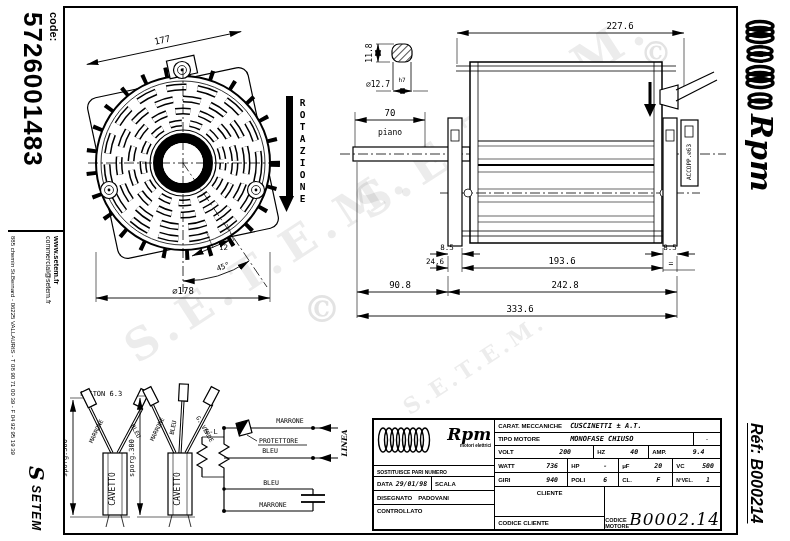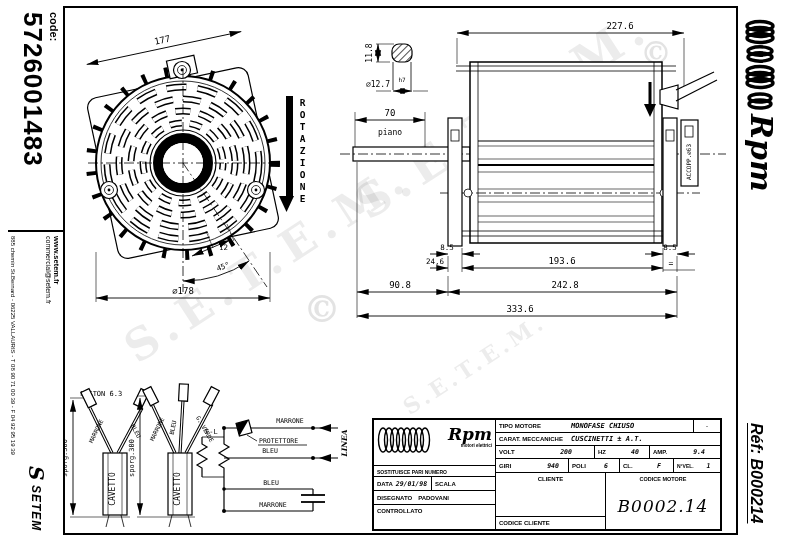--- a/index.html
+++ b/index.html
@@ -87,21 +87,21 @@
   .r1{height:13px;}.r2{height:13px;}.r3{height:13px;}.r4{height:14px;}.r5{height:14px;}
   .cell{display:flex;align-items:center;height:100%;box-sizing:border-box;padding-left:3px;}
   .cb{border-left:1px solid #000;}
   .cc{justify-content:center;padding-left:0;}
   .dash-cell{width:27px;border-left:1.5px solid #000;justify-content:center;padding-left:0;font-weight:bold;}
   .r6{flex:1;display:flex;}
   .cliente-zone{width:110px;border-right:1px solid #000;position:relative;box-sizing:border-box;}
   .cliente-lbl{text-align:center;font:bold 6px "Liberation Sans",sans-serif;margin-top:3px;}
   .codcli{position:absolute;bottom:0;left:0;right:0;height:13px;border-top:1px solid #000;
           font:bold 6px "Liberation Sans",sans-serif;padding:3px 0 0 3px;box-sizing:border-box;}
-  .motor-zone{flex:1;display:flex;flex-direction:column;align-items:center;}
+  .motor-zone{flex:1;display:flex;flex-direction:row;align-items:flex-end;}
   .cm-lbl{font:bold 5.5px "Liberation Sans",sans-serif;margin-top:3px;}
   .bigcode{flex:1;display:flex;align-items:center;font:italic 17px "DejaVu Serif",serif;letter-spacing:1px;}
 </style>
 </head>
 <body>
 
 <div class="page">
   <div class="frame"></div>
 
   <div class="wm wm1"><span>S.E.T.E.M.</span></div>
@@ -471,36 +471,46 @@
         <span class="cdiv"></span>
         <span class="pl">SCALA</span>
       </div>
       <div class="tb-row">
         <span class="pl">DISEGNATO</span>
         <span class="pl" style="padding-left:6px">PADOVANI</span>
       </div>
       <div class="tb-ctrl">CONTROLLATO</div>
     </div>
     <div class="tb-right">
+      <div class="rr r2">
+        <span class="cell" style="width:72px">CARAT. MECCANICHE</span>
+        <span class="cell iv" style="flex:1;font-size:7px">CUSCINETTI ± A.T.</span>
+      </div>
       <div class="rr r1">
         <span class="cell" style="width:72px">TIPO MOTORE</span>
         <span class="cell iv" style="flex:1;font-size:7px">MONOFASE CHIUSO</span>
         <span class="cell dash-cell">-</span>
-      </div>
-      <div class="rr r2">
-        <span class="cell" style="width:72px">CARAT. MECCANICHE</span>
-        <span class="cell iv" style="flex:1;font-size:7px">CUSCINETTI ± A.T.</span>
       </div>
       <div class="rr r3">
         <span class="cell" style="width:42px">VOLT</span>
         <span class="cell cc iv" style="width:56px">200</span>
         <span class="cell cb" style="width:27px">HZ</span>
         <span class="cell cc iv" style="width:28px">40</span>
         <span class="cell cb" style="width:29px">AMP.</span>
         <span class="cell cc iv" style="flex:1">9.4</span>
+      </div>
+      <div class="rr r4">
+        <span class="cell" style="width:42px">WATT</span>
+        <span class="cell cc iv" style="width:30px">736</span>
+        <span class="cell cb" style="width:25px">HP</span>
+        <span class="cell cc iv" style="width:26px">-</span>
+        <span class="cell cb" style="width:26px">μF</span>
+        <span class="cell cc iv" style="width:28px">20</span>
+        <span class="cell cb" style="width:24px">VC</span>
+        <span class="cell cc iv" style="flex:1">500</span>
       </div>
       <div class="rr r5">
         <span class="cell" style="width:42px">GIRI</span>
         <span class="cell cc iv" style="width:30px">940</span>
         <span class="cell cb" style="width:25px">POLI</span>
         <span class="cell cc iv" style="width:26px">6</span>
         <span class="cell cb" style="width:26px">CL.</span>
         <span class="cell cc iv" style="width:28px">F</span>
         <span class="cell cb" style="width:24px;font-size:5px">N°VEL.</span>
         <span class="cell cc iv" style="flex:1">1</span>

